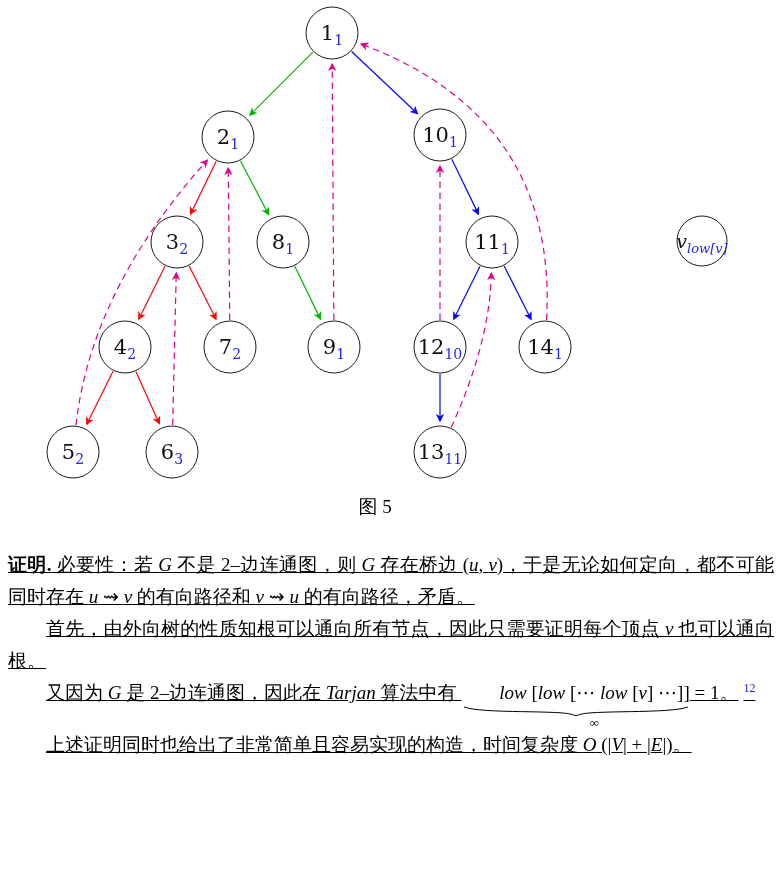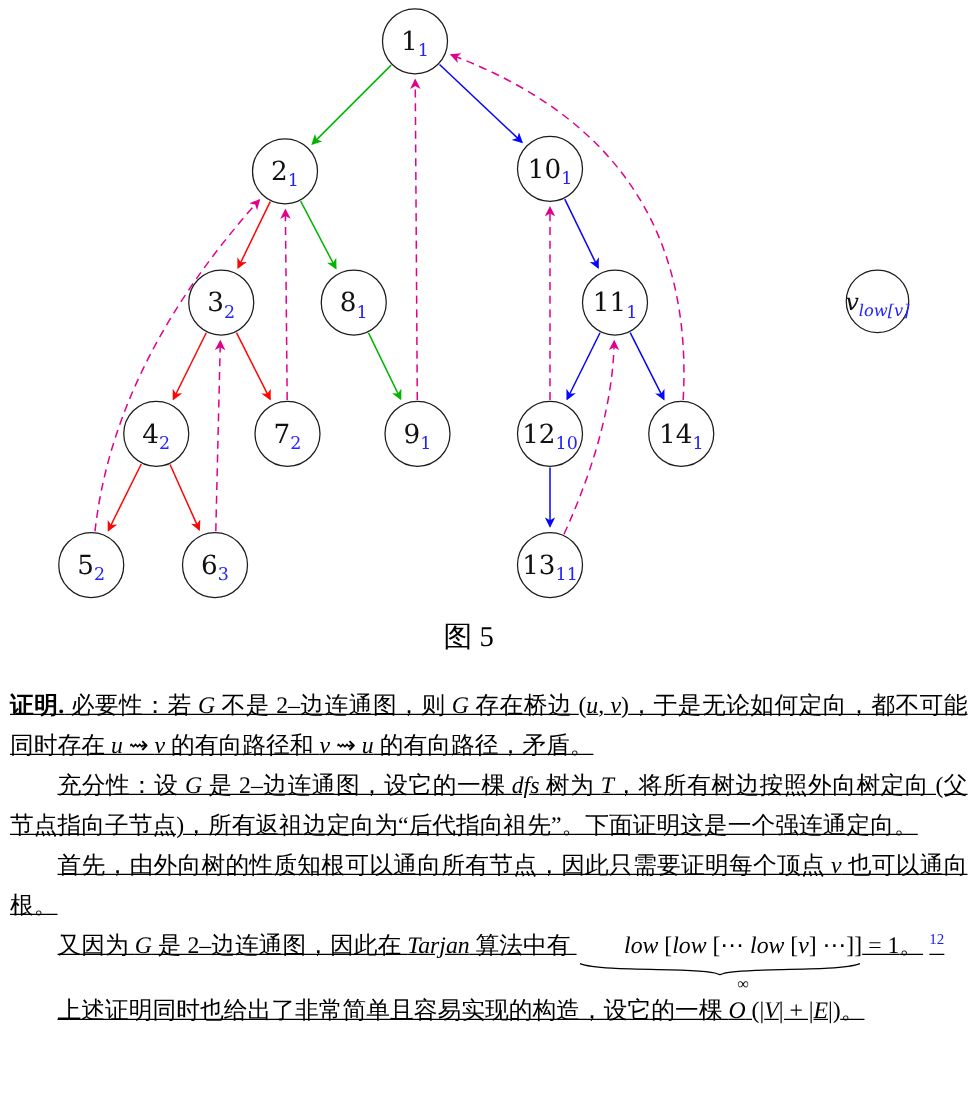--- a/index.html
+++ b/index.html
@@ -2,21 +2,21 @@
 <html><head>
 <meta charset="utf-8">
 <style>
   html,body{margin:0;padding:0;background:#ffffff;}
   body{width:782px;height:893px;font-family:"Liberation Serif",serif;color:#000;}
   .canvas{position:relative;width:782px;height:833px;background:#fff;overflow:hidden;}
 
   .figure-area{position:absolute;top:0;left:0;width:782px;height:548px;}
   #graph-svg{position:absolute;top:0;left:0;}
   #graph-svg text{font-family:"DejaVu Serif","Liberation Serif",serif;}
-  .caption{position:absolute;top:494px;left:0;width:750px;text-align:center;font-size:23px;}
+  .caption{position:absolute;top:494px;left:0;width:750px;text-align:center;font-size:19px;}
 
   .proof{position:absolute;top:549px;left:8px;width:766px;font-size:19px;line-height:32px;text-align:justify;}
   .proof p{margin:0;padding:0;text-decoration:underline;}
   .proof p.indent{text-indent:2em;}
   .proof p.mb-ub{margin-bottom:20px;}
   .proof p.mt-sm{margin-top:6px;}
 
   .seg-b{font-weight:bold;}
   .seg-i{font-style:italic;}
   .seg-m{font-style:normal;}
@@ -127,20 +127,19 @@
         </g>
         <g>
           <circle cx="702" cy="241" r="25" fill="#ffffff" stroke="#1c1c1c" stroke-width="1"></circle>
           <text x="702" y="248" text-anchor="middle" font-size="19" fill="#111111" font-style="italic"><tspan>v</tspan><tspan dy="5" font-size="13" fill="#2323ff">low[v]</tspan></text>
         </g>
       </svg>
     <div class="caption">图 5</div>
   </div>
   <div class="proof" id="proof">
       <p><span class="seg-b">证明.</span><span class="seg-r"> 必要性：若 </span><span class="seg-i">G</span><span class="seg-r"> 不是 2–边连通图，则 </span><span class="seg-i">G</span><span class="seg-r"> 存在桥边 </span><span class="seg-m">(</span><span class="seg-i">u</span><span class="seg-m">, </span><span class="seg-i">v</span><span class="seg-m">)</span><span class="seg-r">，于是无论如何定向，都不可能同时存在 </span><span class="seg-i">u</span><span class="seg-m"> ⇝ </span><span class="seg-i">v</span><span class="seg-r"> 的有向路径和 </span><span class="seg-i">v</span><span class="seg-m"> ⇝ </span><span class="seg-i">u</span><span class="seg-r"> 的有向路径，矛盾。</span></p>
-      <p class="indent"><span class="seg-r">充分性：设 </span><span class="seg-i">G</span><span class="seg-r"> 是 2–边连通图，设它的一棵 </span><span class="seg-i">dfs</span><span class="seg-r"> 树为 </span><span class="seg-i">T</span><span class="seg-r">，将所有树边按照外向树定向 (父节点指向子节点)，所有返祖边定向为“后代指向祖先”。下面证明这是一个强连通定向。</span></p>
       <p class="indent"><span class="seg-r">首先，由外向树的性质知根可以通向所有节点，因此只需要证明每个顶点 </span><span class="seg-i">v</span><span class="seg-r"> 也可以通向根。</span></p>
       <p class="indent mb-ub"><span class="seg-r">又因为 </span><span class="seg-i">G</span><span class="seg-r"> 是 2–边连通图，因此在 </span><span class="seg-i">Tarjan</span><span class="seg-r"> 算法中有 </span><span class="ub"><span class="ub-expr"><span class="seg-i">low</span><span class="seg-m"> [</span><span class="seg-i">low</span><span class="seg-m"> [⋯ </span><span class="seg-i">low</span><span class="seg-m"> [</span><span class="seg-i">v</span><span class="seg-m">] ⋯]]</span></span><svg class="ub-brace" viewBox="0 0 100 10" preserveAspectRatio="none">
             <path d="M0,1 C8,9 44,4 49,10 C50,11 50,11 51,10 C56,4 92,9 100,1" fill="none" stroke="#000" stroke-width="1" vector-effect="non-scaling-stroke"></path>
           </svg><span class="ub-lbl">∞</span></span><span class="seg-m"> = 1</span><span class="seg-r">。</span><span class="seg-sup">12</span></p>
-      <p class="indent mt-sm"><span class="seg-r">上述证明同时也给出了非常简单且容易实现的构造，设它的一棵 </span><span class="seg-i">O</span><span class="seg-m"> (|</span><span class="seg-i">V</span><span class="seg-m">| + |</span><span class="seg-i">E</span><span class="seg-m">|)</span><span class="seg-r">。</span></p>
+      <p class="indent mt-sm"><span class="seg-r">上述证明同时也给出了非常简单且容易实现的构造，时间复杂度 </span><span class="seg-i">O</span><span class="seg-m"> (|</span><span class="seg-i">V</span><span class="seg-m">| + |</span><span class="seg-i">E</span><span class="seg-m">|)</span><span class="seg-r">。</span></p>
     </div>
 </div>
 
 </body></html>

